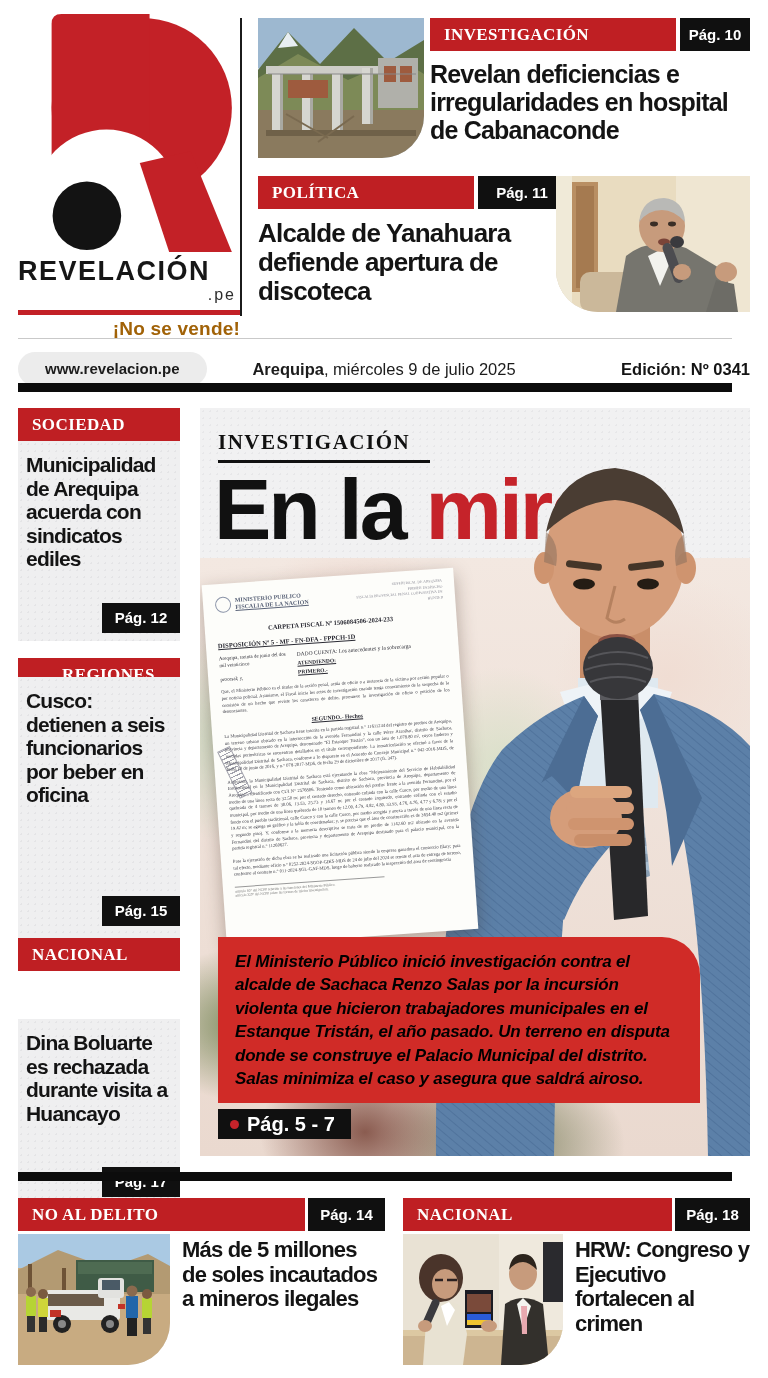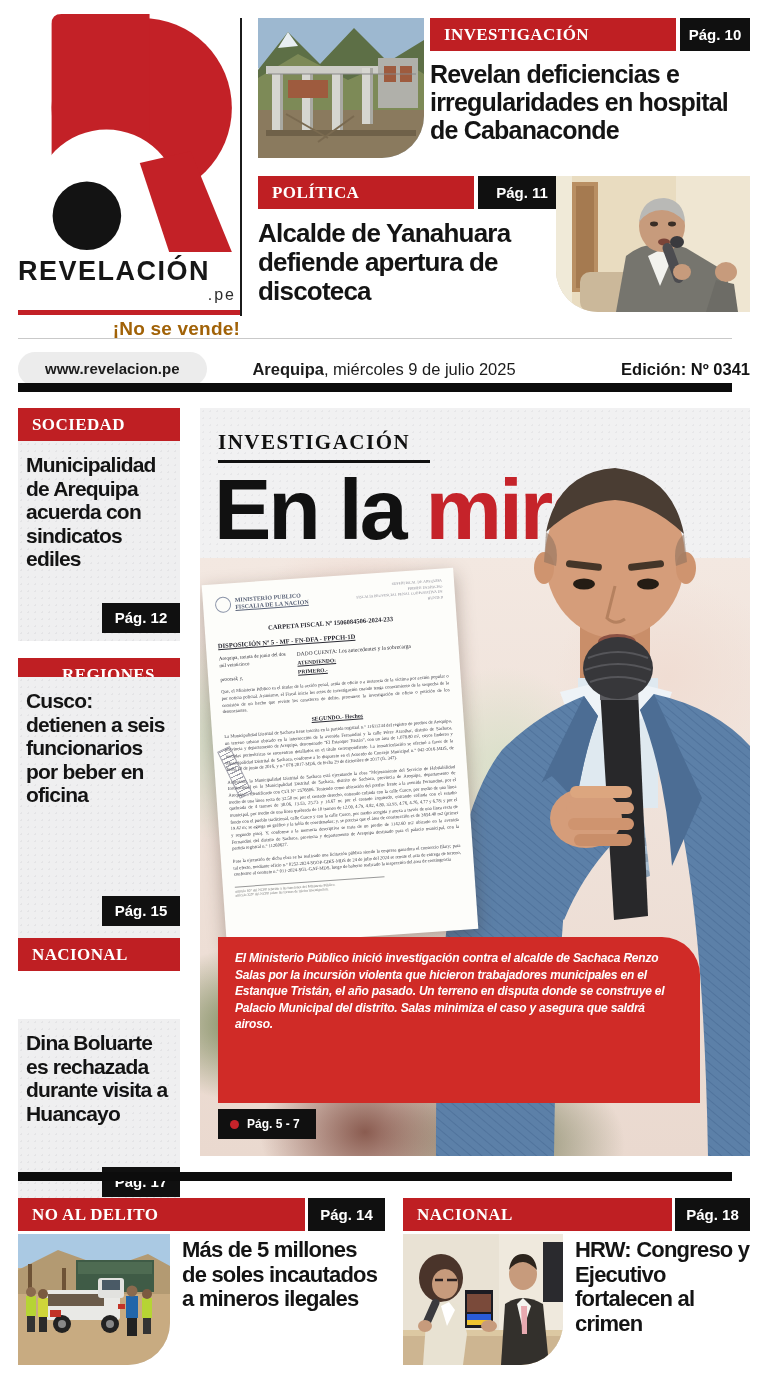--- a/index.html
+++ b/index.html
@@ -94,24 +94,24 @@
   .doc-col-r { flex:1; font-size:5.5px; line-height:1.7; }
   .doc-col-r b { text-decoration:underline; }
   .doc-p { margin-top:6px; font-size:4.6px; line-height:1.45; text-align:justify; color:#3a3a44; }
   .doc-sub { margin-top:6px; text-align:center; font-size:5.8px; font-weight:bold; text-decoration:underline; }
   .doc-foot { margin-top:8px; border-top:1px solid #999; padding-top:2px; font-size:3.6px; color:#777; width:150px; }
   .doc-stamp { position:absolute; left:-6px; top:182px; width:52px; height:14px; border:1px solid #56566b;
                transform:rotate(68deg); opacity:.55; background:repeating-linear-gradient(90deg,#56566b 0 1px,transparent 1px 4px); }
 
   .red-box { position:absolute; left:18px; top:529px; width:482px; height:166px; background:#d02b27;
              border-radius:0 38px 0 0; z-index:3; padding:13px 17px; }
-  .red-box p { color:#ffffff; font-size:12px; font-weight:bold; font-style:italic; line-height:1.38;
+  .red-box p { color:#000000; font-size:17px; font-weight:bold; font-style:italic; line-height:1.38;
                letter-spacing:-0.2px; }
   .main-page-tag { position:absolute; left:18px; top:701px; height:30px; line-height:30px; background:#101010;
-                   color:#fff; font-weight:bold; font-size:12px; padding:0 16px 0 12px; z-index:3;
+                   color:#fff; font-weight:bold; font-size:20px; padding:0 16px 0 12px; z-index:3;
                    display:flex; align-items:center; gap:8px; }
   .dot { width:9px; height:9px; border-radius:50%; background:#c5232a; display:inline-block; }
 
   .mid-bar { position:absolute; left:18px; top:1172px; width:714px; height:9px; background:#0c0c0c; }
 
   
   .bot-card { position:absolute; top:1198px; height:167px; }
   .bc-left  { left:18px;  width:367px; }
   .bc-right { left:403px; width:347px; }
   .bot-photo { top:36px; border-radius:0 0 42px 0; }

